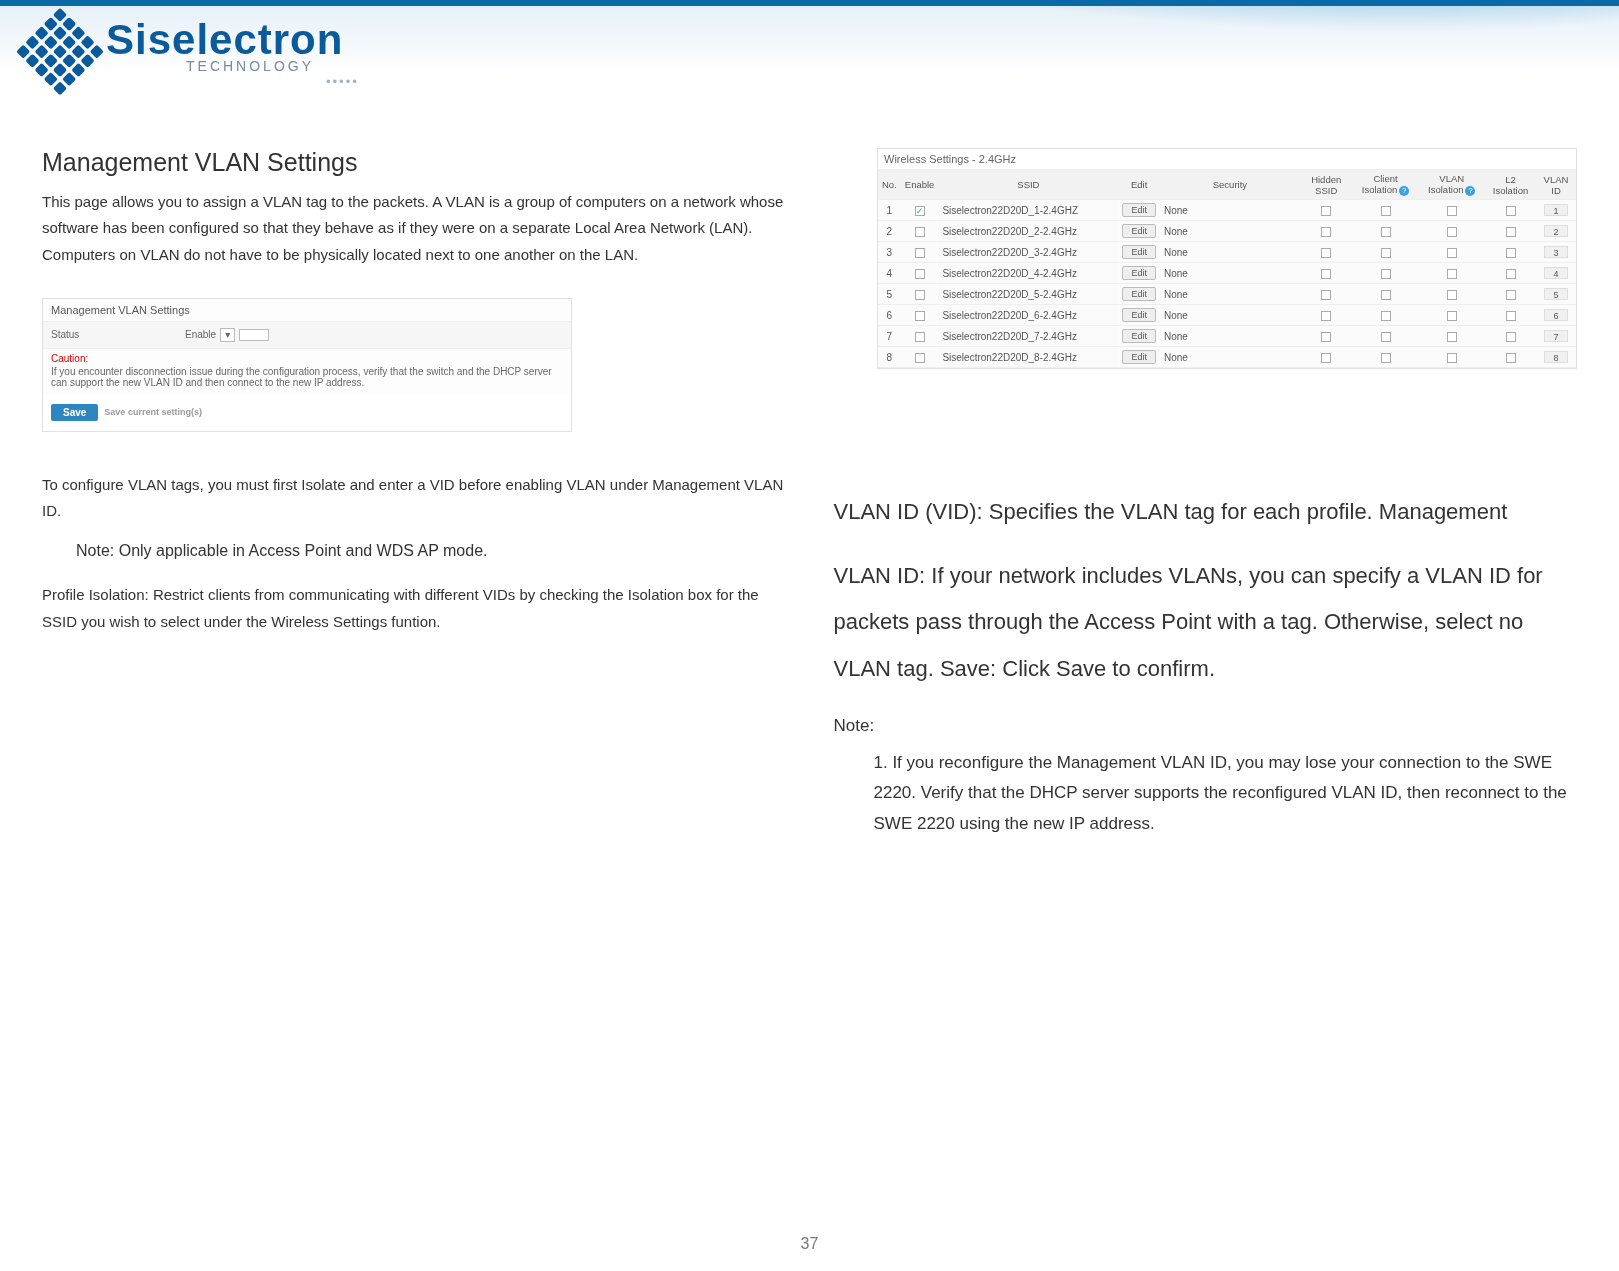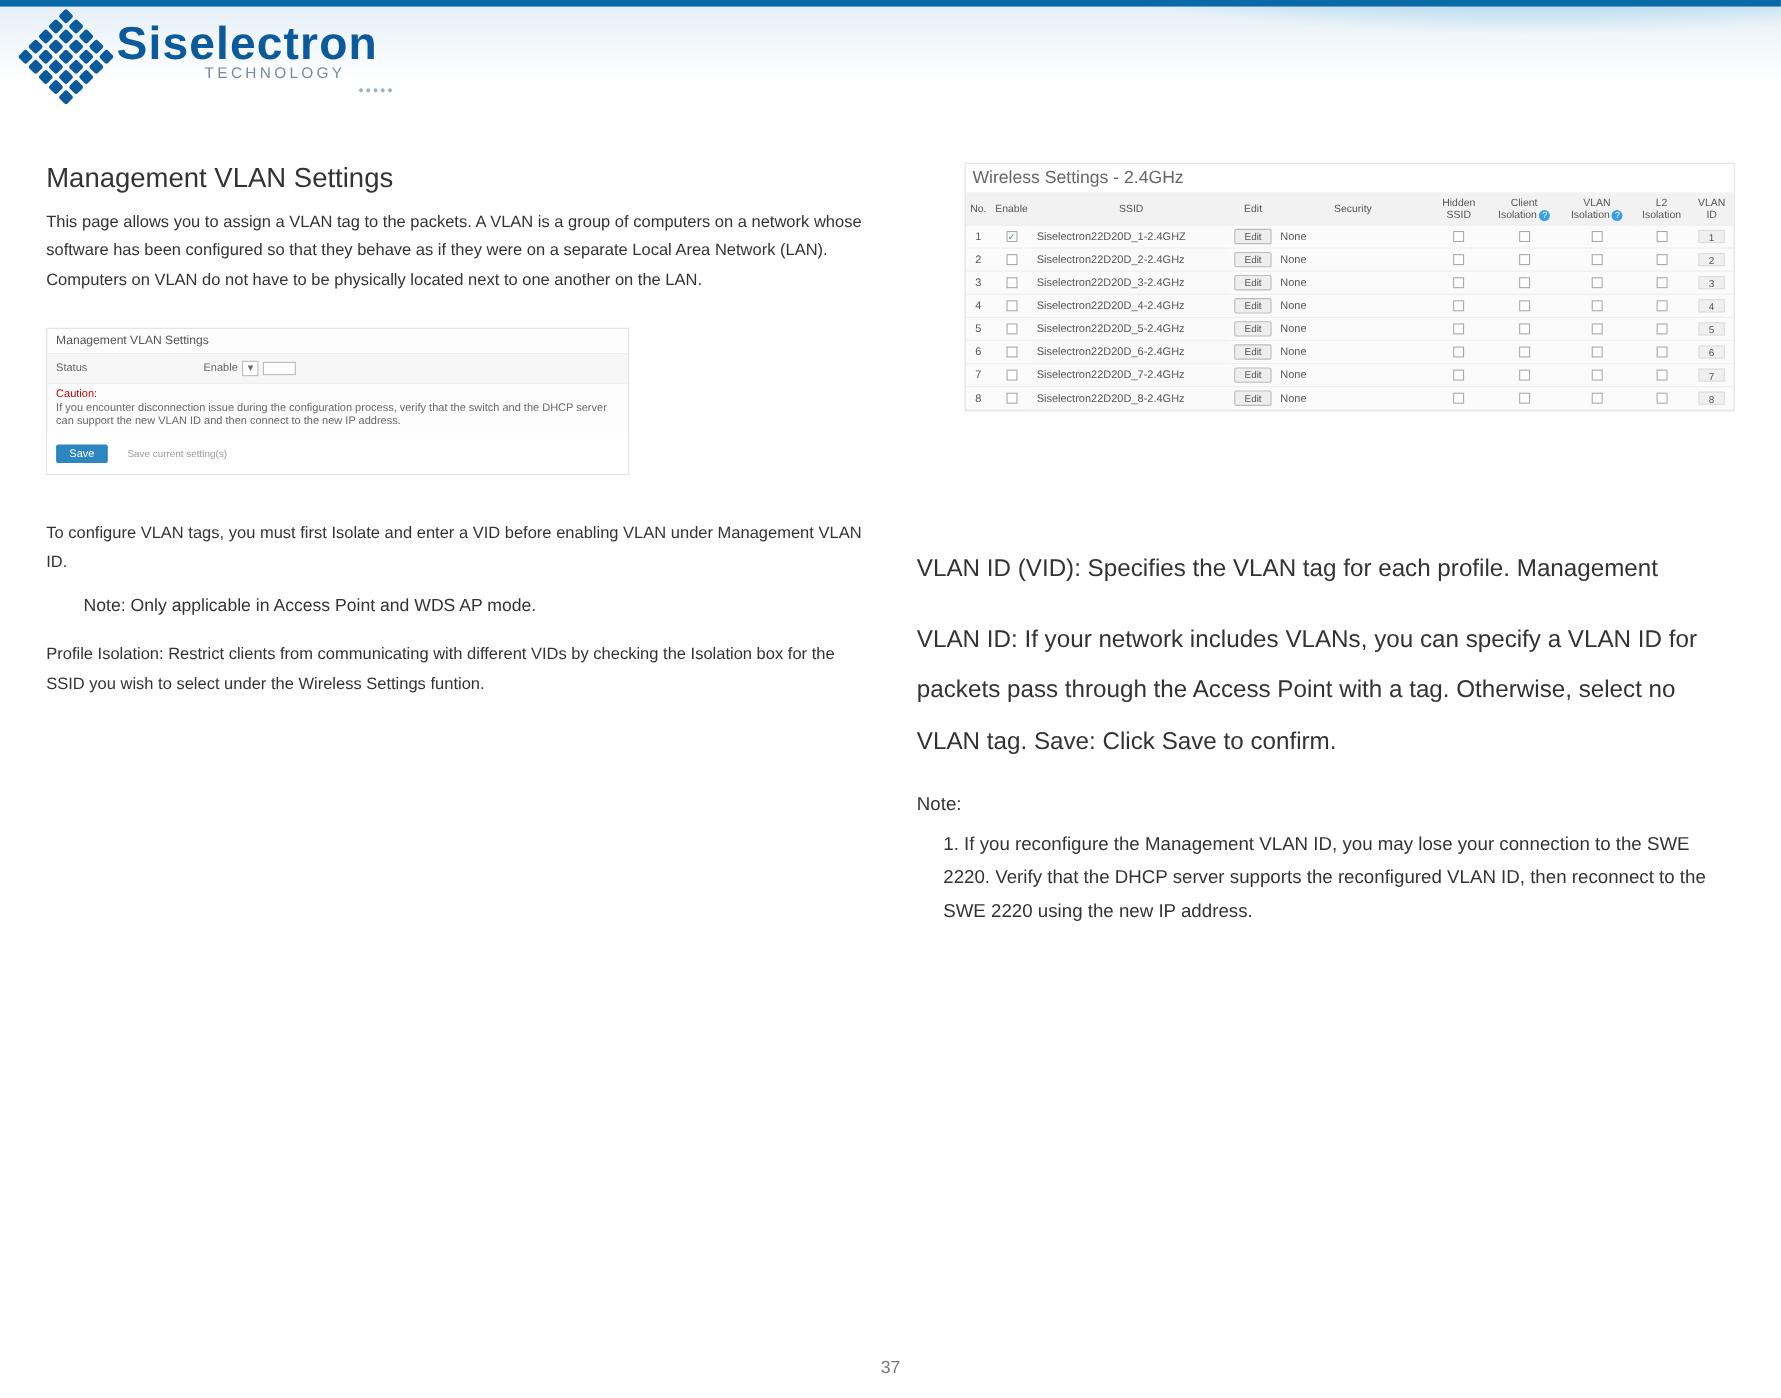--- a/index.html
+++ b/index.html
@@ -53,33 +53,33 @@
     padding: 28px 42px 0 42px;
     display: flex;
     gap: 48px;
   }
   .col { flex: 1; min-width: 0; }
   .title { font-size: 25px; color: #333; font-weight: 400; margin-bottom: 12px; }
   .para { font-size: 15px; line-height: 1.75; color: #333; margin-bottom: 18px; }
   .para-17 { font-size: 22px; line-height: 2.1; color: #333; }
   .note-inline { font-size: 16px; color: #333; margin: 0 0 22px 34px; }
   .notehead { font-size: 17px; color: #333; margin: 24px 0 12px 0; }
-  .notelist { font-size: 17px; line-height: 1.8; color: #333; margin-left: 24px; }
+  .notelist { font-size: 17px; line-height: 1.8; color: #333; margin-left: 40px; }
 
   
   .mini-table {
     font-size: 10px;
     color: #555;
     border: 1px solid #e0e0e0;
     background: #fbfbfb;
     margin-bottom: 10px;
     width: 700px;
     margin-left: auto;
   }
-  .mini-table .caption { font-size: 16px; color: #666; padding: 4px 6px; background: #fff; border-bottom: 1px solid #eee; }
+  .mini-table .caption { font-size: 11px; color: #666; padding: 4px 6px; background: #fff; border-bottom: 1px solid #eee; }
   .mini-table table { width: 100%; border-collapse: collapse; }
   .mini-table th, .mini-table td {
     border-bottom: 1px solid #eee;
     padding: 3px 4px;
     text-align: center;
     font-weight: normal;
   }
   .mini-table th { background: #f2f2f2; font-size: 9.5px; color: #555; }
   .mini-table td.ssid { text-align: left; background: #fafafa; }
   .mini-table td.sec  { text-align: left; }
@@ -123,21 +123,21 @@
     display: inline-block; border: 1px solid #bbb; background: #fff; padding: 0 4px;
     font-size: 10px; height: 14px; line-height: 12px;
   }
   .mgmt-shot .inp {
     display: inline-block; border: 1px solid #bbb; background: #fff;
     width: 30px; height: 12px;
   }
   .mgmt-shot .caution { color: #c00; padding: 4px 8px 2px 8px; }
   .mgmt-shot .cautxt { padding: 0 8px 6px 8px; color: #666; }
   .mgmt-shot .footer {
-    padding: 10px 8px; background: #fff; display: flex; align-items: center; gap: 18px;
+    padding: 10px 8px; background: #fff; display: flex; align-items: center; gap: 6px; font-weight: bold;
   }
   .mgmt-shot .savebtn {
     display: inline-block; background: #2e86c1; color: #fff;
     padding: 3px 12px; font-size: 10px; border-radius: 2px;
   }
   .mgmt-shot .foottxt { color: #999; font-size: 9px; }
 
   .pagenum {
     position: absolute;
     bottom: 18px;

